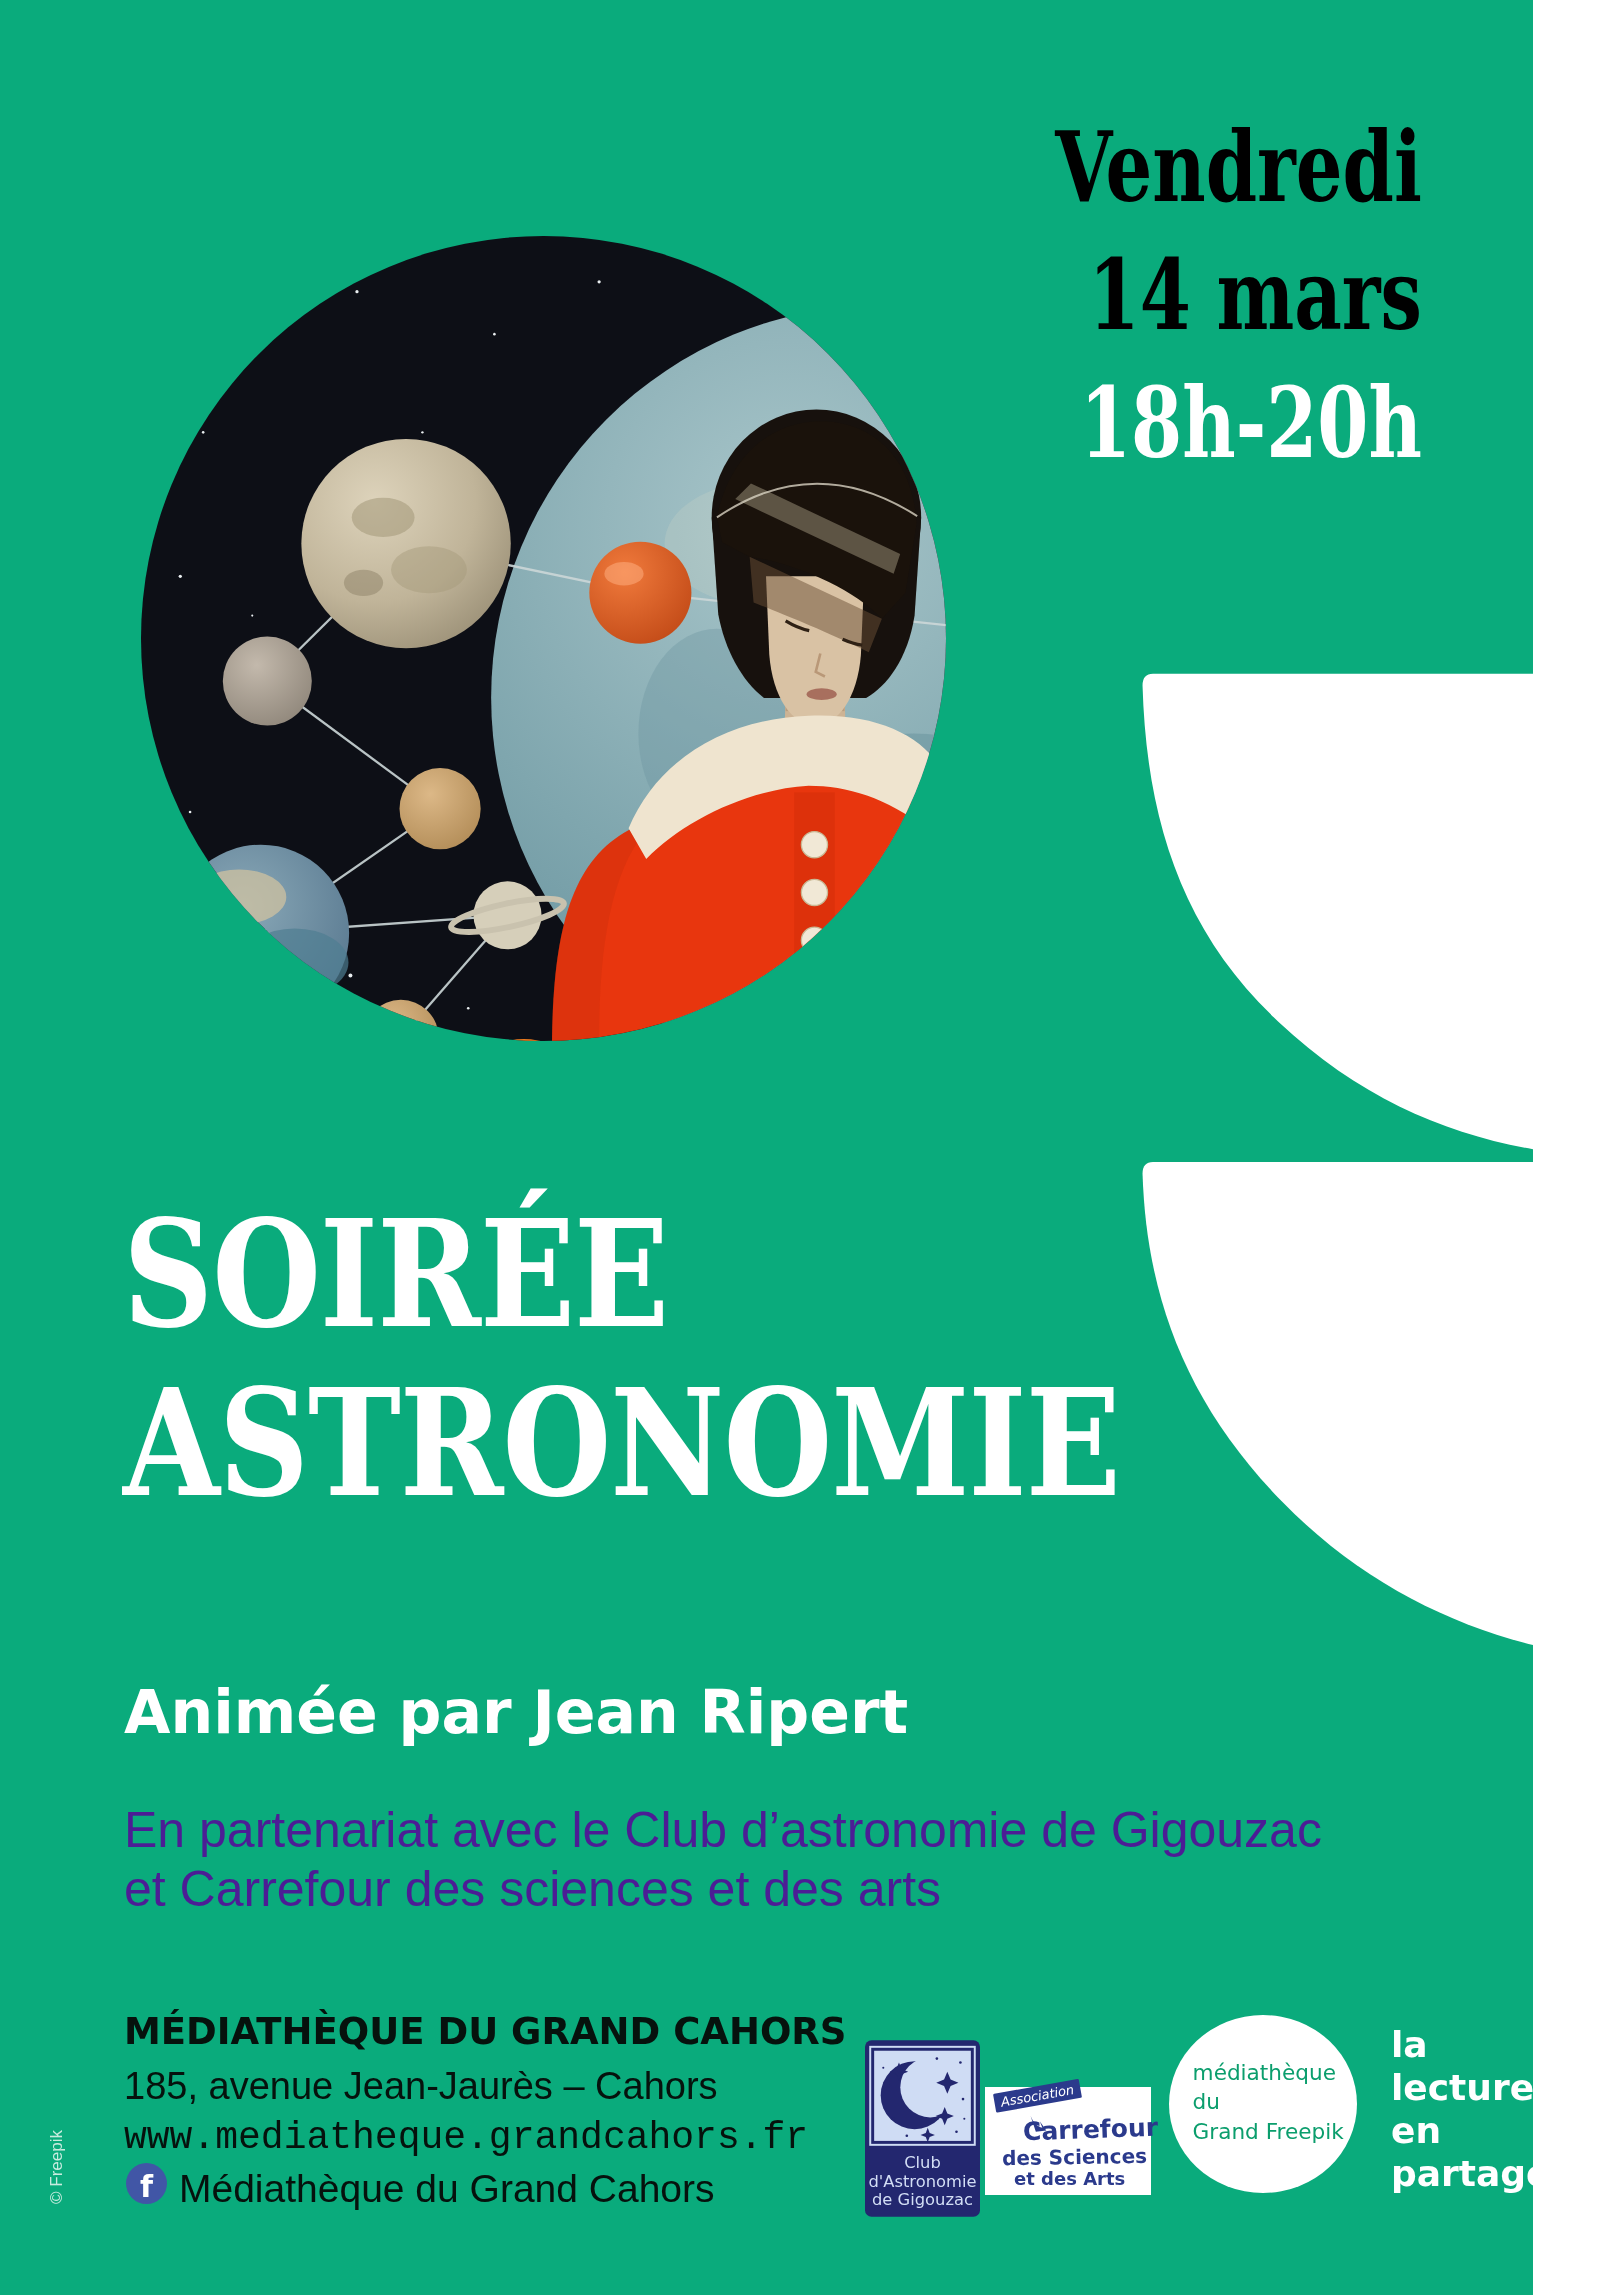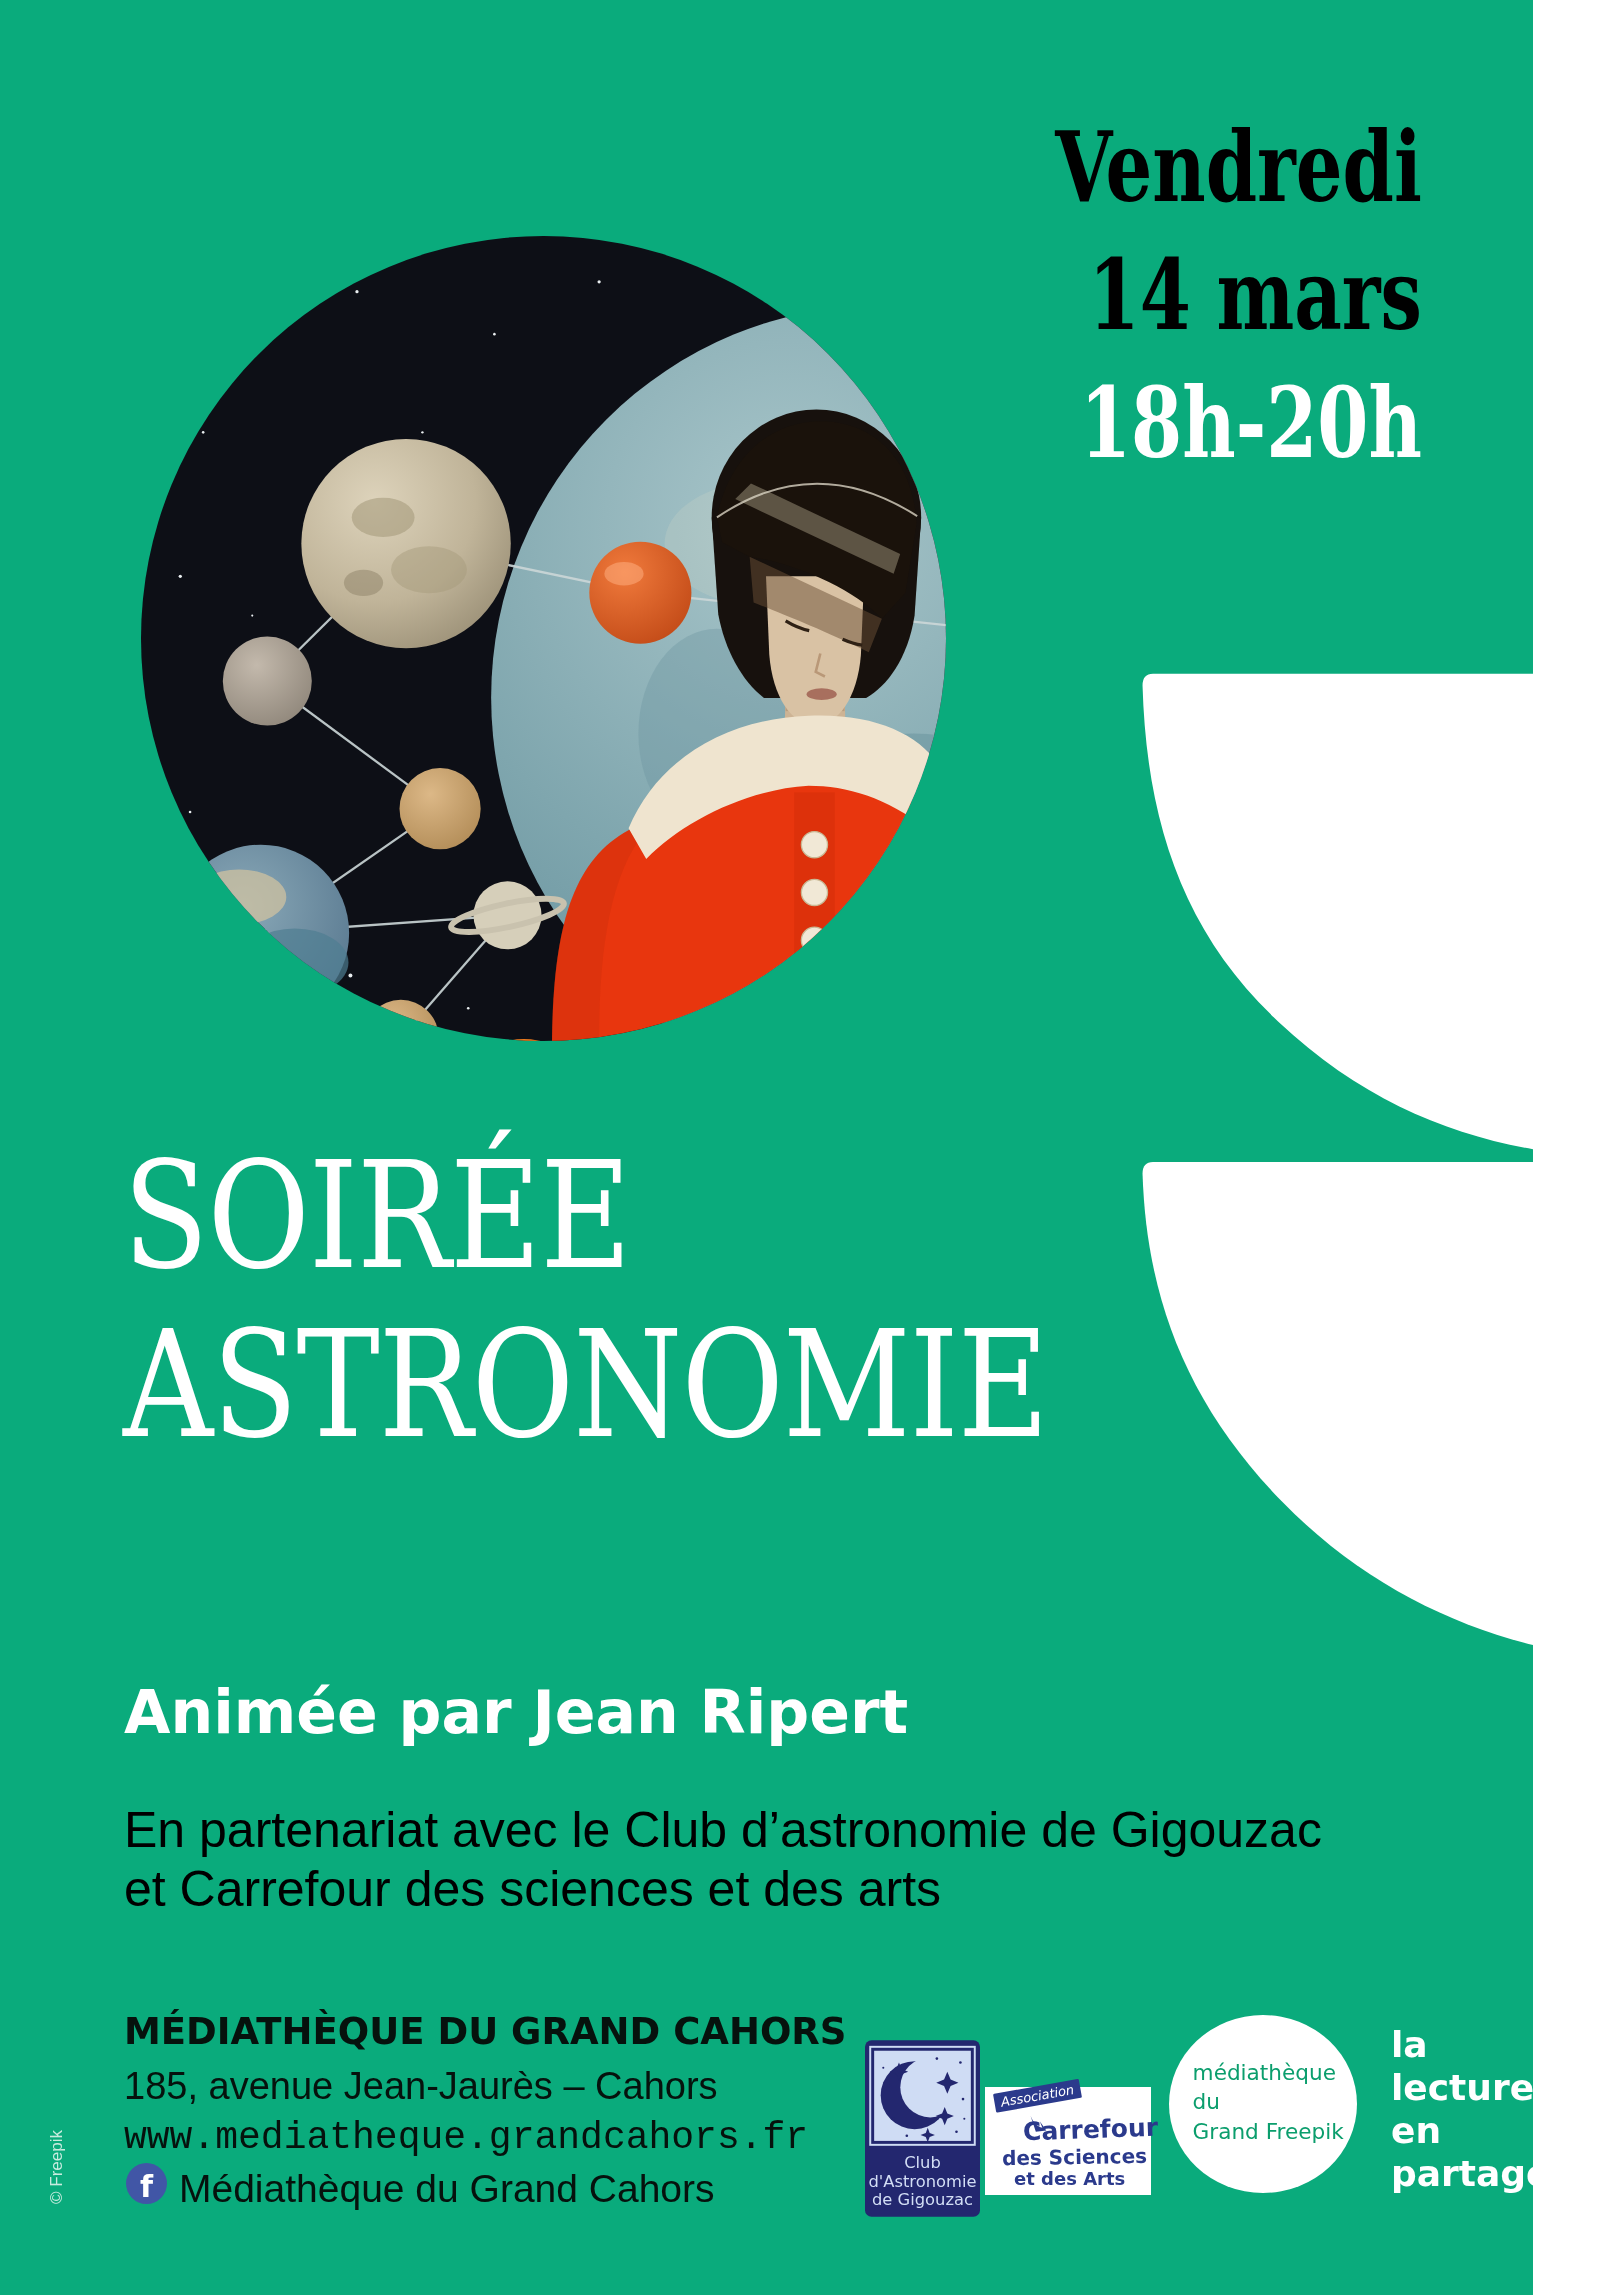--- a/index.html
+++ b/index.html
@@ -25,44 +25,44 @@
   .date-line.time{color:#ffffff;}
 
   
   .hero{left:141px;top:236px;width:805px;height:805px;}
 
   
   .deco{left:0;top:0;width:1623px;height:2295px;pointer-events:none;}
 
   
   .title-block{
-    left:123px;top:1132px;
+    left:123px;top:1190px;
     color:#ffffff;
     font-family:"DejaVu Serif",serif;
-    font-weight:normal;
+    font-weight:bold;
     font-size:147px;line-height:169px;
     letter-spacing:-1.3px;
   }
   .title-line{transform:scaleX(.85);transform-origin:0 50%;white-space:nowrap;}
 
   .subtitle-block{
     left:124px;top:1479px;
     color:#ffffff;
     font-weight:bold;
     font-size:65px;line-height:97px;
   }
   .host-line{
     left:124px;top:1673px;
     color:#ffffff;
     font-weight:bold;
     font-size:60px;line-height:79px;
   }
   .partnership-block{
     left:124px;top:1801px;
-    color:#000000;
+    color:#4c1d95;
     font-family:"Liberation Sans",sans-serif;
     font-weight:400;
     font-size:50px;line-height:59px;
   }
 
   
   .contact-name{left:124px;top:2010px;color:#06120d;font-weight:bold;font-size:37px;white-space:nowrap;}
   .contact-address{left:124px;top:2065px;color:#06120d;font-family:"Liberation Sans",sans-serif;font-size:38px;white-space:nowrap;}
   .contact-website{left:124px;top:2116px;color:#06120d;font-family:Liberation Mono, monospace;font-size:38px;white-space:nowrap;}
   .fb-icon{

